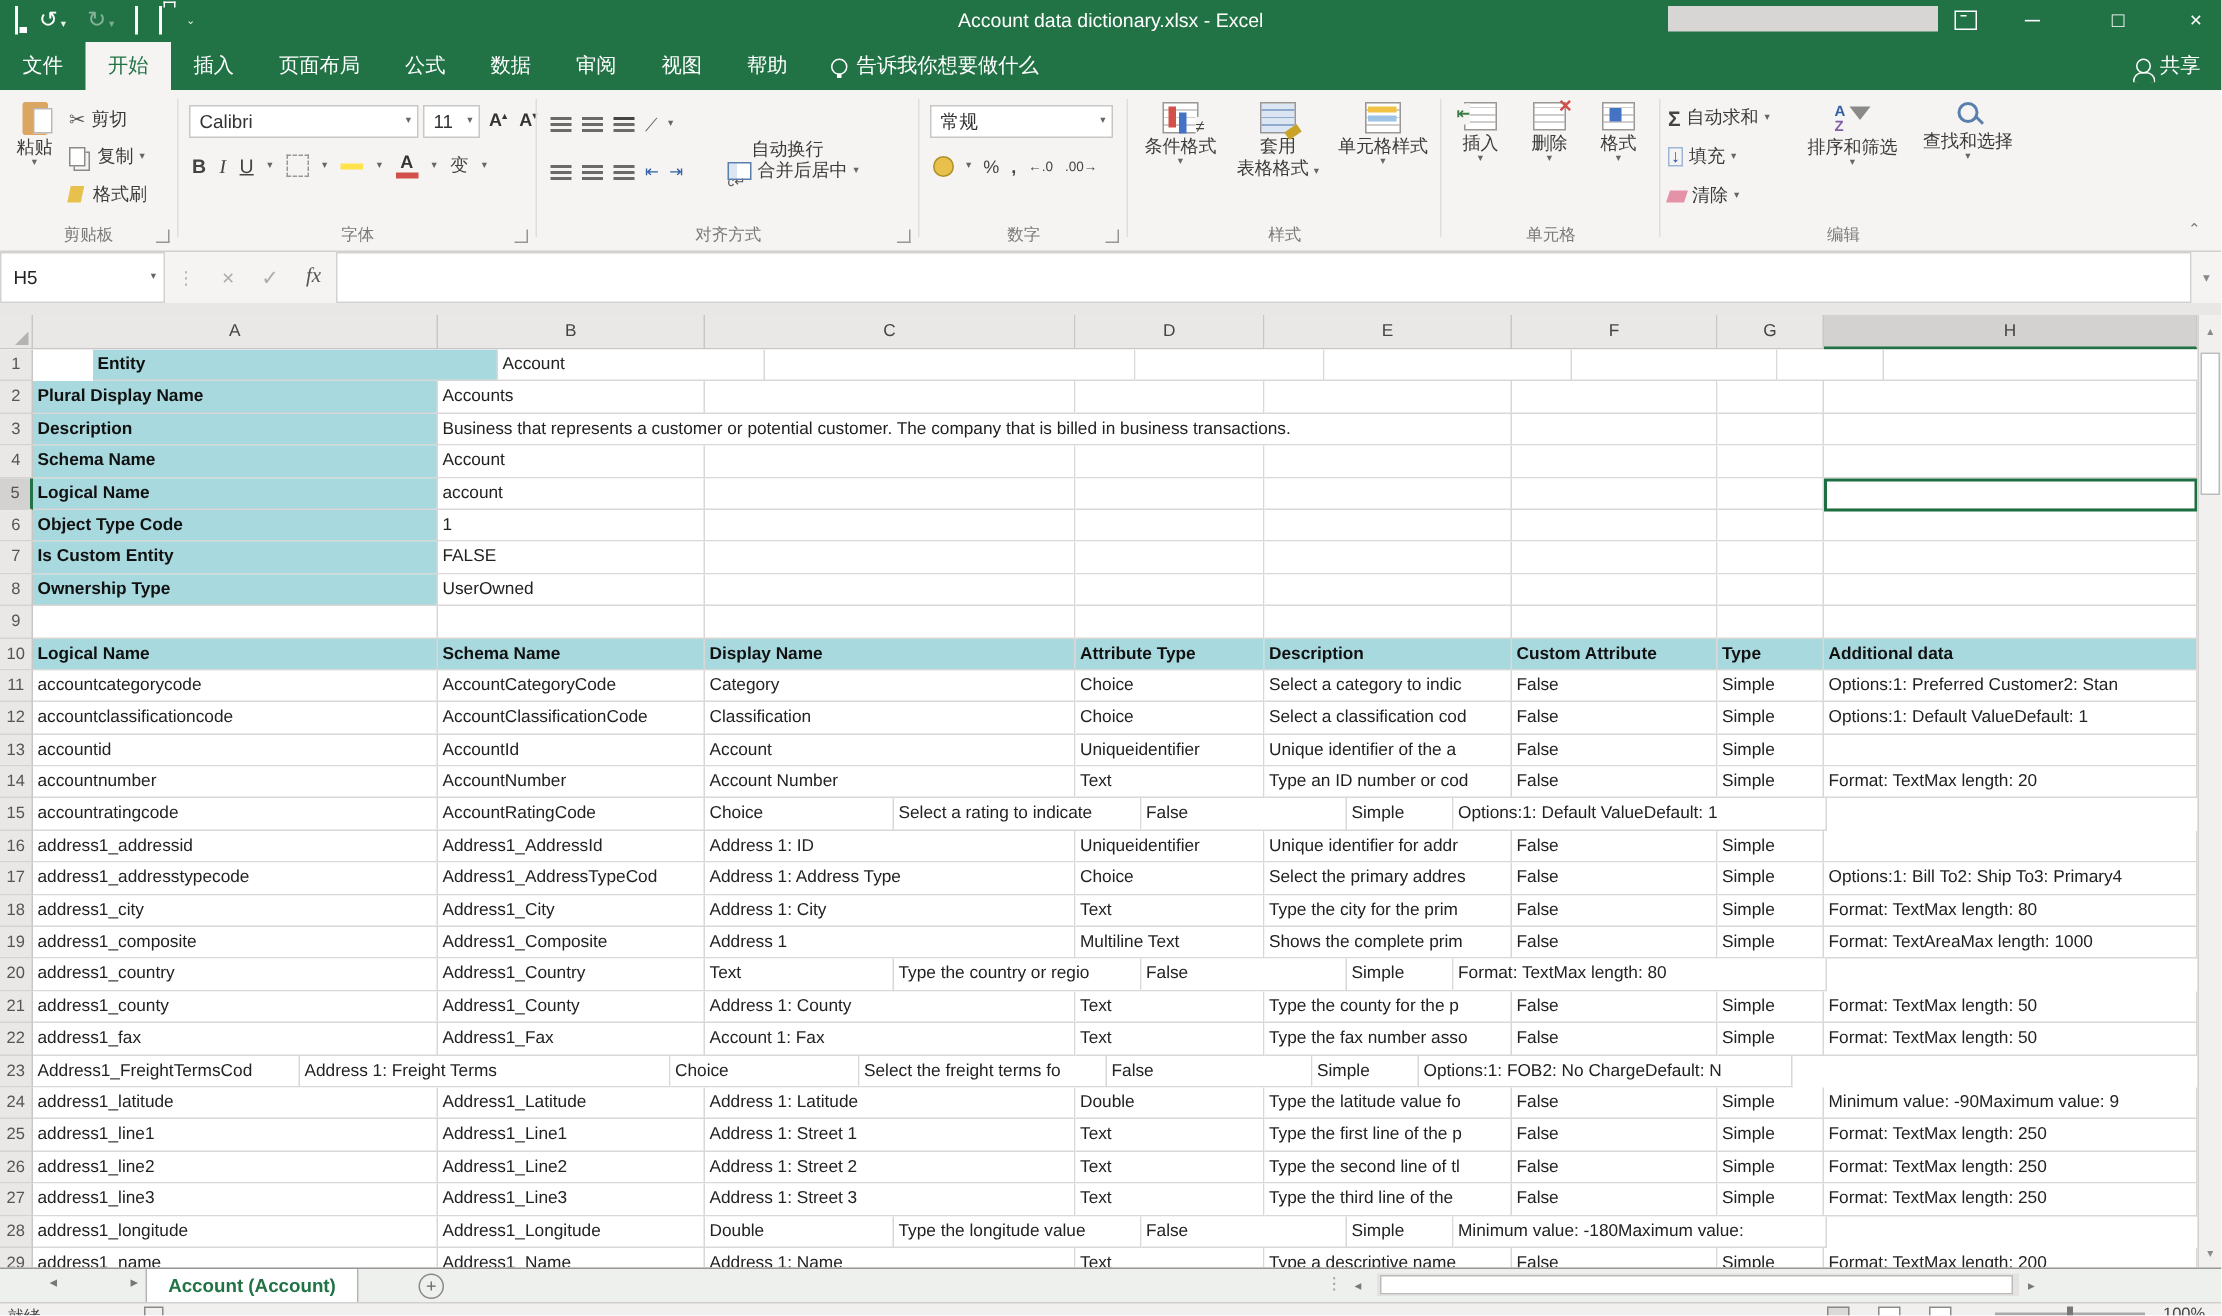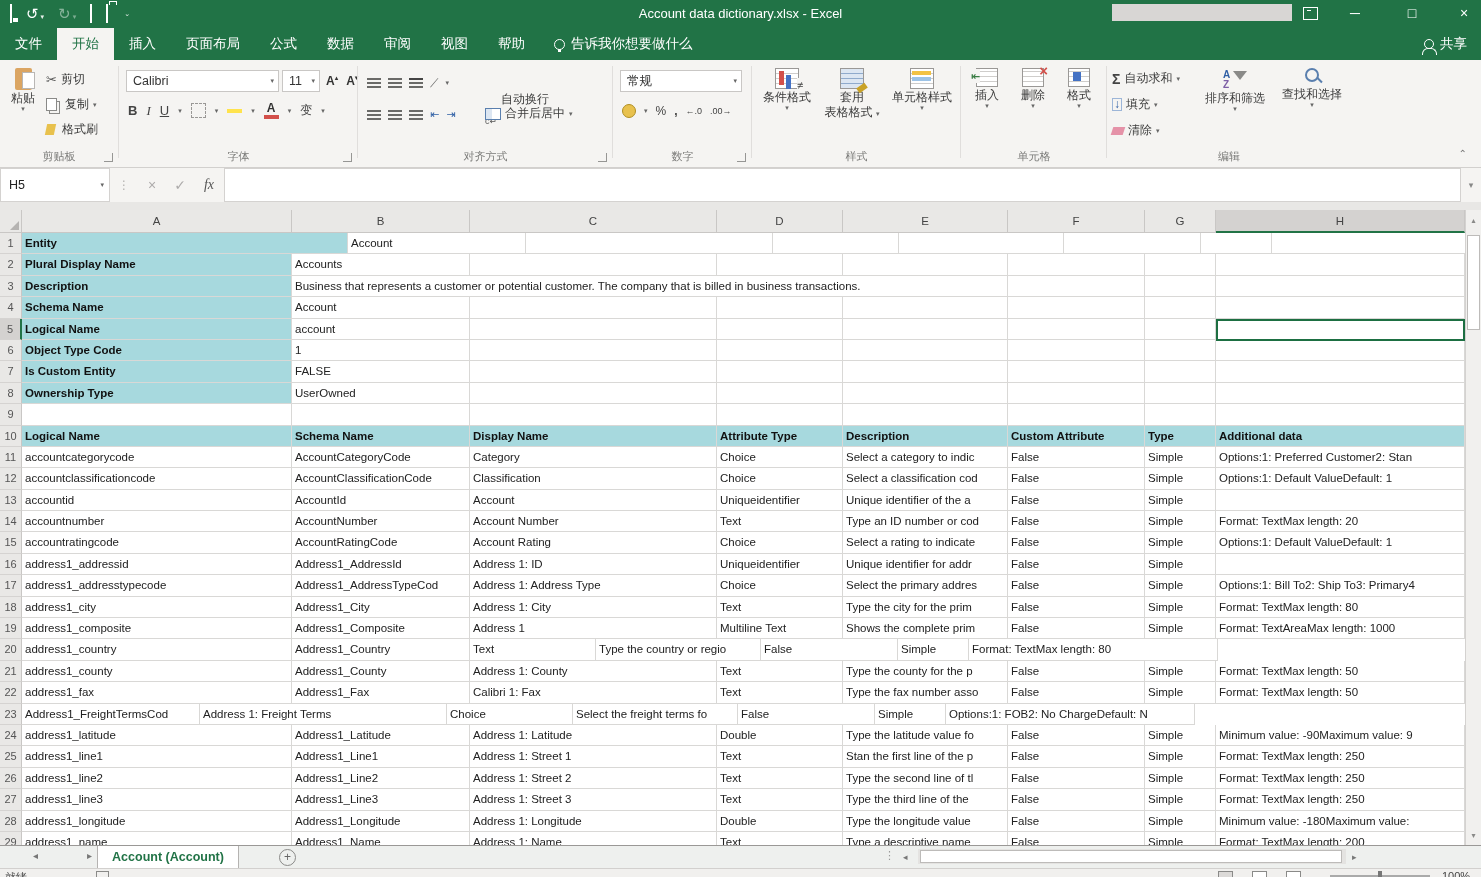--- a/index.html
+++ b/index.html
@@ -381,21 +381,21 @@
         <div class="ch" style="width: 165px;">E</div>
         <div class="ch" style="width: 137px;">F</div>
         <div class="ch" style="width: 71px;">G</div>
         <div class="ch active" style="width: 249px;">H</div>
       </div>
   </div>
 
   <div id="grid">
     <div class="grow">
         <div class="rh">1</div>
-        <div class="cell teal b" style="width: 326px;">Entity</div>
+        <div class="cell teal b" style="width: 270px; margin-left: 40px;">Entity</div>
         <div class="cell" style="width: 178px;">Account</div>
         <div class="cell" style="width: 247px;"></div>
         <div class="cell" style="width: 126px;"></div>
         <div class="cell" style="width: 165px;"></div>
         <div class="cell" style="width: 137px;"></div>
         <div class="cell" style="width: 71px;"></div>
         <div class="cell" style="width: 249px;"></div>
       </div>
       <div class="grow">
         <div class="rh">2</div>
@@ -534,21 +534,20 @@
         <div class="cell" style="width: 126px;">Text</div>
         <div class="cell" style="width: 165px;">Type an ID number or cod</div>
         <div class="cell" style="width: 137px;">False</div>
         <div class="cell" style="width: 71px;">Simple</div>
         <div class="cell" style="width: 249px;">Format: TextMax length: 20</div>
       </div>
       <div class="grow">
         <div class="rh">15</div>
         <div class="cell" style="width: 270px;">accountratingcode</div>
         <div class="cell" style="width: 178px;">AccountRatingCode</div>
-        <div class="cell" style="width: 247px;">Account Rating</div>
         <div class="cell" style="width: 126px;">Choice</div>
         <div class="cell" style="width: 165px;">Select a rating to indicate</div>
         <div class="cell" style="width: 137px;">False</div>
         <div class="cell" style="width: 71px;">Simple</div>
         <div class="cell" style="width: 249px;">Options:1: Default ValueDefault: 1</div>
       </div>
       <div class="grow">
         <div class="rh">16</div>
         <div class="cell" style="width: 270px;">address1_addressid</div>
         <div class="cell" style="width: 178px;">Address1_AddressId</div>
@@ -610,21 +609,21 @@
         <div class="cell" style="width: 126px;">Text</div>
         <div class="cell" style="width: 165px;">Type the county for the p</div>
         <div class="cell" style="width: 137px;">False</div>
         <div class="cell" style="width: 71px;">Simple</div>
         <div class="cell" style="width: 249px;">Format: TextMax length: 50</div>
       </div>
       <div class="grow">
         <div class="rh">22</div>
         <div class="cell" style="width: 270px;">address1_fax</div>
         <div class="cell" style="width: 178px;">Address1_Fax</div>
-        <div class="cell" style="width: 247px;">Calibri 1: Fax</div>
+        <div class="cell" style="width: 247px;">Account 1: Fax</div>
         <div class="cell" style="width: 126px;">Text</div>
         <div class="cell" style="width: 165px;">Type the fax number asso</div>
         <div class="cell" style="width: 137px;">False</div>
         <div class="cell" style="width: 71px;">Simple</div>
         <div class="cell" style="width: 249px;">Format: TextMax length: 50</div>
       </div>
       <div class="grow">
         <div class="rh">23</div>
         <div class="cell" style="width: 178px;">Address1_FreightTermsCod</div>
         <div class="cell" style="width: 247px;">Address 1: Freight Terms</div>
@@ -644,21 +643,21 @@
         <div class="cell" style="width: 137px;">False</div>
         <div class="cell" style="width: 71px;">Simple</div>
         <div class="cell" style="width: 249px;">Minimum value: -90Maximum value: 9</div>
       </div>
       <div class="grow">
         <div class="rh">25</div>
         <div class="cell" style="width: 270px;">address1_line1</div>
         <div class="cell" style="width: 178px;">Address1_Line1</div>
         <div class="cell" style="width: 247px;">Address 1: Street 1</div>
         <div class="cell" style="width: 126px;">Text</div>
-        <div class="cell" style="width: 165px;">Stan the first line of the p</div>
+        <div class="cell" style="width: 165px;">Type the first line of the p</div>
         <div class="cell" style="width: 137px;">False</div>
         <div class="cell" style="width: 71px;">Simple</div>
         <div class="cell" style="width: 249px;">Format: TextMax length: 250</div>
       </div>
       <div class="grow">
         <div class="rh">26</div>
         <div class="cell" style="width: 270px;">address1_line2</div>
         <div class="cell" style="width: 178px;">Address1_Line2</div>
         <div class="cell" style="width: 247px;">Address 1: Street 2</div>
         <div class="cell" style="width: 126px;">Text</div>
@@ -675,21 +674,20 @@
         <div class="cell" style="width: 126px;">Text</div>
         <div class="cell" style="width: 165px;">Type the third line of the</div>
         <div class="cell" style="width: 137px;">False</div>
         <div class="cell" style="width: 71px;">Simple</div>
         <div class="cell" style="width: 249px;">Format: TextMax length: 250</div>
       </div>
       <div class="grow">
         <div class="rh">28</div>
         <div class="cell" style="width: 270px;">address1_longitude</div>
         <div class="cell" style="width: 178px;">Address1_Longitude</div>
-        <div class="cell" style="width: 247px;">Address 1: Longitude</div>
         <div class="cell" style="width: 126px;">Double</div>
         <div class="cell" style="width: 165px;">Type the longitude value</div>
         <div class="cell" style="width: 137px;">False</div>
         <div class="cell" style="width: 71px;">Simple</div>
         <div class="cell" style="width: 249px;">Minimum value: -180Maximum value:</div>
       </div>
       <div class="grow">
         <div class="rh">29</div>
         <div class="cell" style="width: 270px;">address1_name</div>
         <div class="cell" style="width: 178px;">Address1_Name</div>

